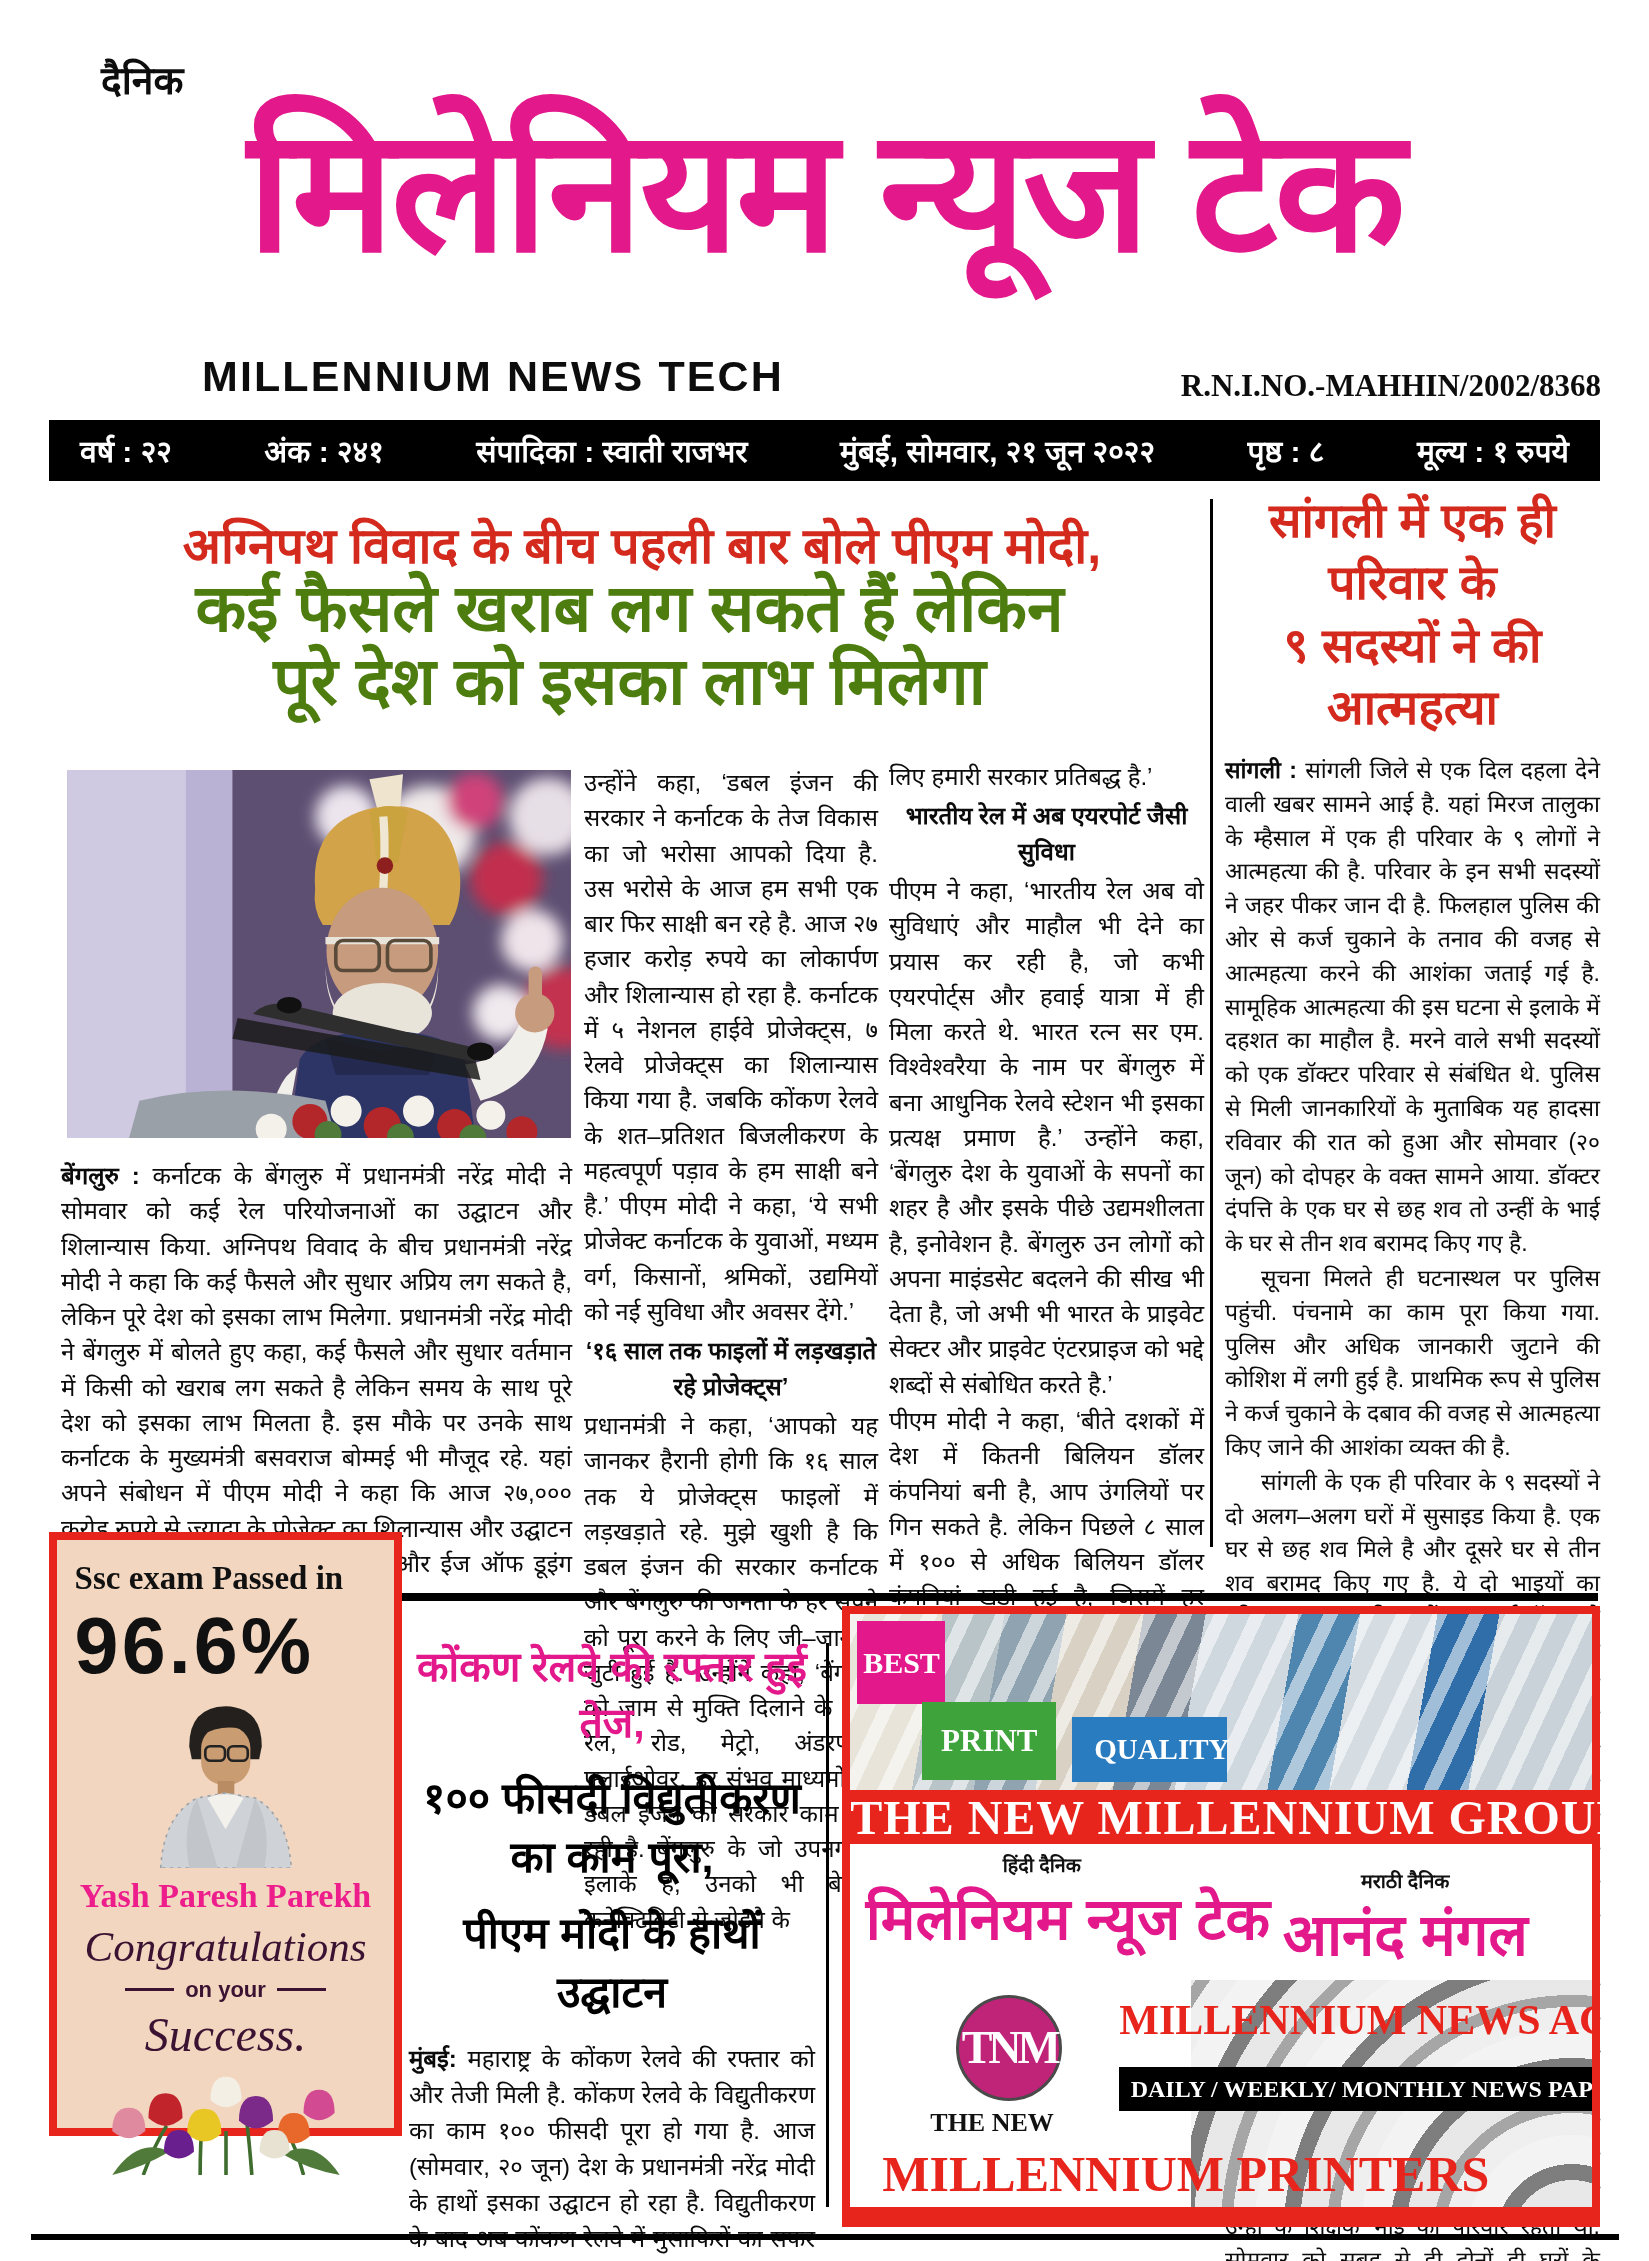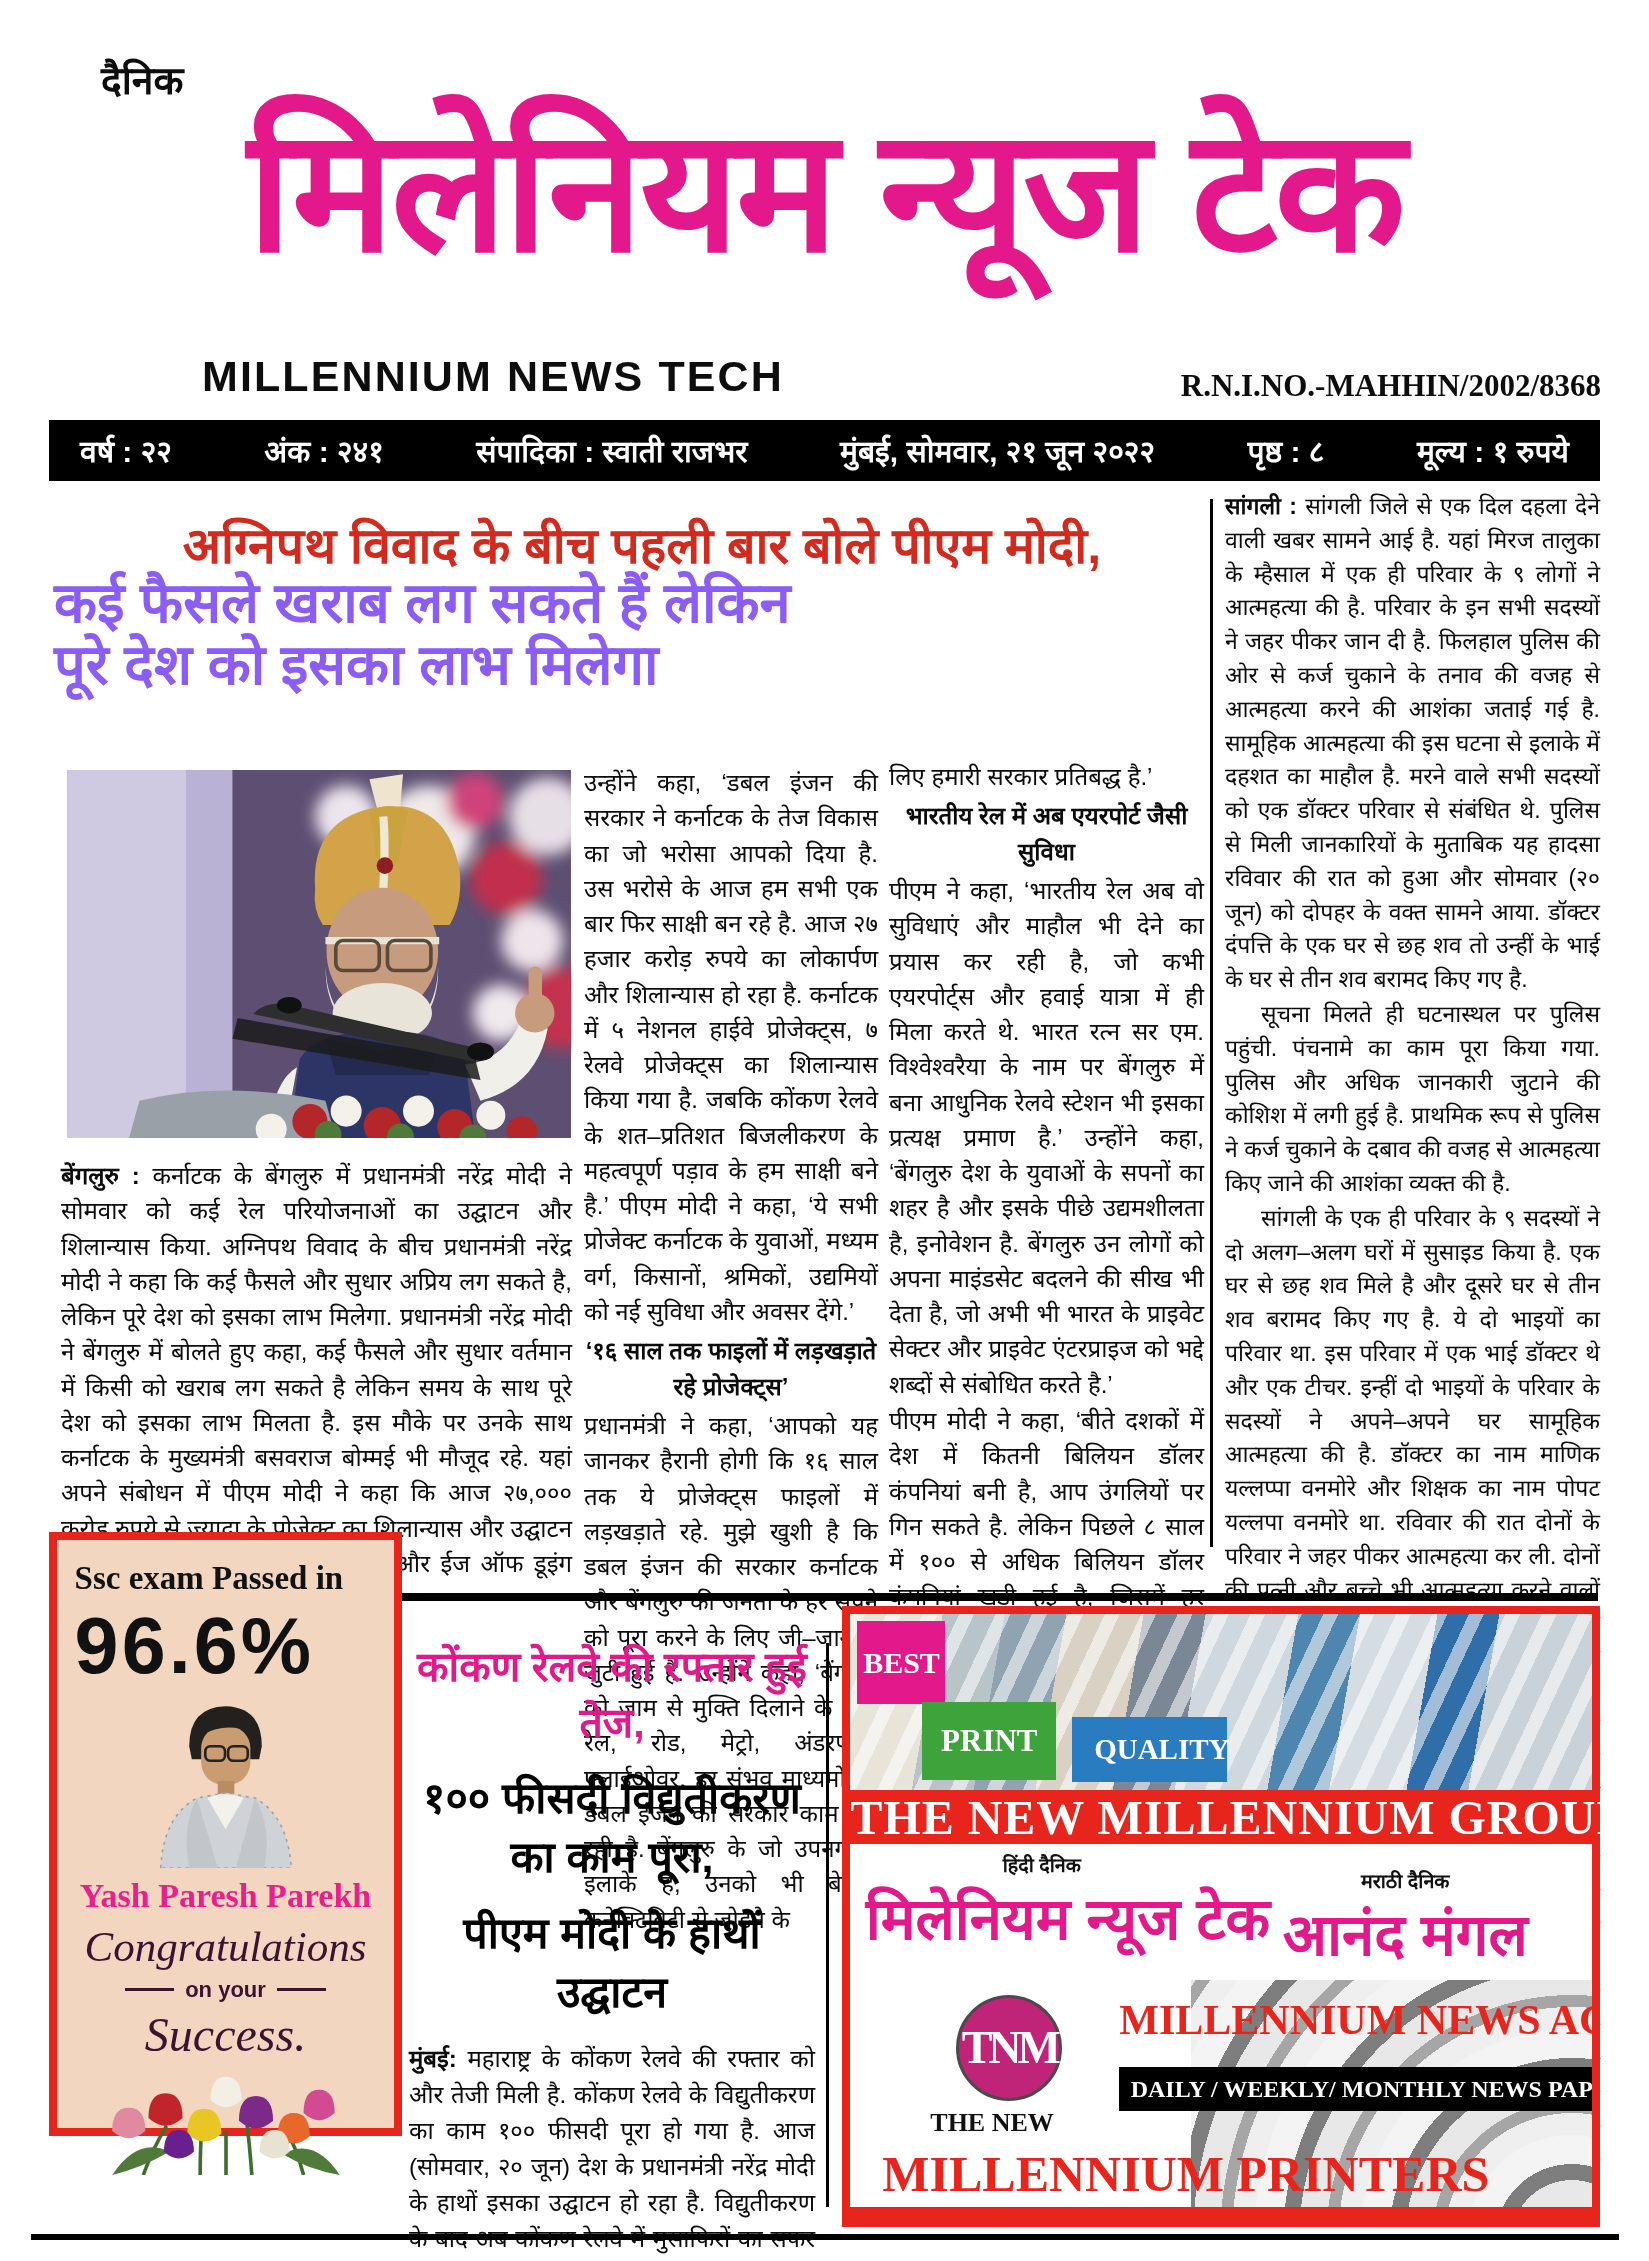--- a/index.html
+++ b/index.html
@@ -27,22 +27,22 @@
     position:absolute; left:49px; top:420px; width:1551px; height:61px; background:#000;
     color:#fff; display:flex; align-items:center; justify-content:space-between;
     padding:0 31px; font-size:30px; font-weight:bold; white-space:nowrap;
   }
   
   .lead-kicker {
     position:absolute; left:78px; top:510px; width:1128px; text-align:center;
     font-size:50px; font-weight:bold; color:#d42a1e;
   }
   .lead-headline {
-    position:absolute; left:54px; top:572px; width:1151px; text-align:left;
-    font-size:56px; font-weight:800; line-height:1.1; color:#8b5cf6;
+    position:absolute; left:54px; top:572px; width:1151px; text-align:center;
+    font-size:66px; font-weight:800; line-height:1.1; color:#4d7c0f;
   }
   .body-text { font-size:24px; line-height:1.47; text-align:justify; color:#0b0b0b; }
   .body-text p { margin-bottom:1px; }
   .lead-word { font-weight:bold; }
   .col-subhead { font-weight:bold; text-align:center; margin:4.1px 0; font-size:24px; }
   .lead-col1 { position:absolute; left:61px; top:1158px; width:511px; }
   .lead-col2 { position:absolute; left:584px; top:765px; width:294px; }
   .lead-col3 { position:absolute; left:889px; top:759px; width:315px; }
   .vrule-main { position:absolute; left:1210px; top:499px; width:2.6px; height:1048px; background:#000; }
   .hrule-main { position:absolute; left:54px; top:1593px; width:1544px; height:8.3px; background:#000; }
@@ -217,20 +217,24 @@
   <div class="lead-col3 body-text">
     <p>लिए हमारी सरकार प्रतिबद्ध है.’</p>
     <div class="col-subhead">भारतीय रेल में अब एयरपोर्ट जैसी सुविधा</div>
     <p>पीएम ने कहा, ‘भारतीय रेल अब वो सुविधाएं और माहौल भी देने का प्रयास कर रही है, जो कभी एयरपोर्ट्स और हवाई यात्रा में ही मिला करते थे. भारत रत्न सर एम. विश्वेश्वरैया के नाम पर बेंगलुरु में बना आधुनिक रेलवे स्टेशन भी इसका प्रत्यक्ष प्रमाण है.’ उन्होंने कहा, ‘बेंगलुरु देश के युवाओं के सपनों का शहर है और इसके पीछे उद्यमशीलता है, इनोवेशन है. बेंगलुरु उन लोगों को अपना माइंडसेट बदलने की सीख भी देता है, जो अभी भी भारत के प्राइवेट सेक्टर और प्राइवेट एंटरप्राइज को भद्दे शब्दों से संबोधित करते है.’</p>
     <p>पीएम मोदी ने कहा, ‘बीते दशकों में देश में कितनी बिलियन डॉलर कंपनियां बनी है, आप उंगलियों पर गिन सकते है. लेकिन पिछले ८ साल में १०० से अधिक बिलियन डॉलर कंपनियां खड़ी हुई है, जिसमें हर महीने नई कंपनियां जुड़ रही है.’ उन्होंने कहा, ‘भारतीय रेल अब तेज भी हो रही है. स्वच्छ भी हो रही है. आधुनिक भी हो रही है. सुरक्षित भी हो रही है और सिटीजन फ्रेंडली भी बन रही है. हमने देश के उन हिस्सों में भी रेल को पहुंचाया है, जहां इसके बारे में कभी सोचना भी मुश्किल था.’ प्रधानमंत्री ने कहा, ‘बेंगलुरु एक भारत-श्रेष्ठ भारत की भावना का प्रतिबिंब है. बेंगलुरु का विकास लाखों सपनों का विकास है. इसलिए पिछले ८ सालों में केंद्र सरकार का बेंगलुरु को और अधिक विकसित करने का निरंतर प्रयास रहा है.’</p>
   </div>
 
   <div class="vrule-main"></div>
 
   <div class="sangli">
+    <div class="sangli-headline">
+      <div>सांगली में एक ही परिवार के</div>
+      <div>९ सदस्यों ने की आत्महत्या</div>
+    </div>
     <div class="body-text">
       <p><span class="lead-word">सांगली :</span><span> सांगली जिले से एक दिल दहला देने वाली खबर सामने आई है. यहां मिरज तालुका के म्हैसाल में एक ही परिवार के ९ लोगों ने आत्महत्या की है. परिवार के इन सभी सदस्यों ने जहर पीकर जान दी है. फिलहाल पुलिस की ओर से कर्ज चुकाने के तनाव की वजह से आत्महत्या करने की आशंका जताई गई है. सामूहिक आत्महत्या की इस घटना से इलाके में दहशत का माहौल है. मरने वाले सभी सदस्यों को एक डॉक्टर परिवार से संबंधित थे. पुलिस से मिली जानकारियों के मुताबिक यह हादसा रविवार की रात को हुआ और सोमवार (२० जून) को दोपहर के वक्त सामने आया. डॉक्टर दंपत्ति के एक घर से छह शव तो उन्हीं के भाई के घर से तीन शव बरामद किए गए है.</span></p>
       <p class="indent">सूचना मिलते ही घटनास्थल पर पुलिस पहुंची. पंचनामे का काम पूरा किया गया. पुलिस और अधिक जानकारी जुटाने की कोशिश में लगी हुई है. प्राथमिक रूप से पुलिस ने कर्ज चुकाने के दबाव की वजह से आत्महत्या किए जाने की आशंका व्यक्त की है.</p>
       <p class="indent">सांगली के एक ही परिवार के ९ सदस्यों ने दो अलग–अलग घरों में सुसाइड किया है. एक घर से छह शव मिले है और दूसरे घर से तीन शव बरामद किए गए है. ये दो भाइयों का परिवार था. इस परिवार में एक भाई डॉक्टर थे और एक टीचर. इन्हीं दो भाइयों के परिवार के सदस्यों ने अपने–अपने घर सामूहिक आत्महत्या की है. डॉक्टर का नाम माणिक यल्लप्पा वनमोरे और शिक्षक का नाम पोपट यल्लपा वनमोरे था. रविवार की रात दोनों के परिवार ने जहर पीकर आत्महत्या कर ली. दोनों की पत्नी और बच्चे भी आत्महत्या करने वालों में शामिल है. आत्महत्या करने वालों में मां का नाम भी शामिल है. मां डॉक्टर भाई के साथ रह रही थी.</p>
       <p class="indent">मिली जानकारियों के मुताबिक सांगली के मिरज तालुका के म्हैसाल इलाके में नरवाड रोड के पास अंबिका नगर चौक के पास एक इमारत में डॉक्टर वनमोरे का परिवार रहा करता था. इस परिवार का एक घर अंबिका नगर के नरवाड रोड में है तो दूसरा होटल राजधानी कॉर्नर में है. एक घर में डॉक्टर का तो दूसरे में उन्हीं के शिक्षक भाई का परिवार रहता था. सोमवार को सुबह से ही दोनों ही घरों के दरवाजे नहीं खुले थे. जब काफी देर तक दरवाजे नहीं खुले तो पड़ोसियों ने दरवाजे खोले तो घर के अंदर ६ शव बिखरे पड़े थे. इसके बाद दूसरे घर में भी ३ शव पाए गए. इस तरह एक ही परिवार के ९ सदस्यों द्वारा जहर पीकर आत्महत्या करने की बात सामने आई.</p>
     </div>
   </div>
 
   <div class="hrule-main"></div>
 

